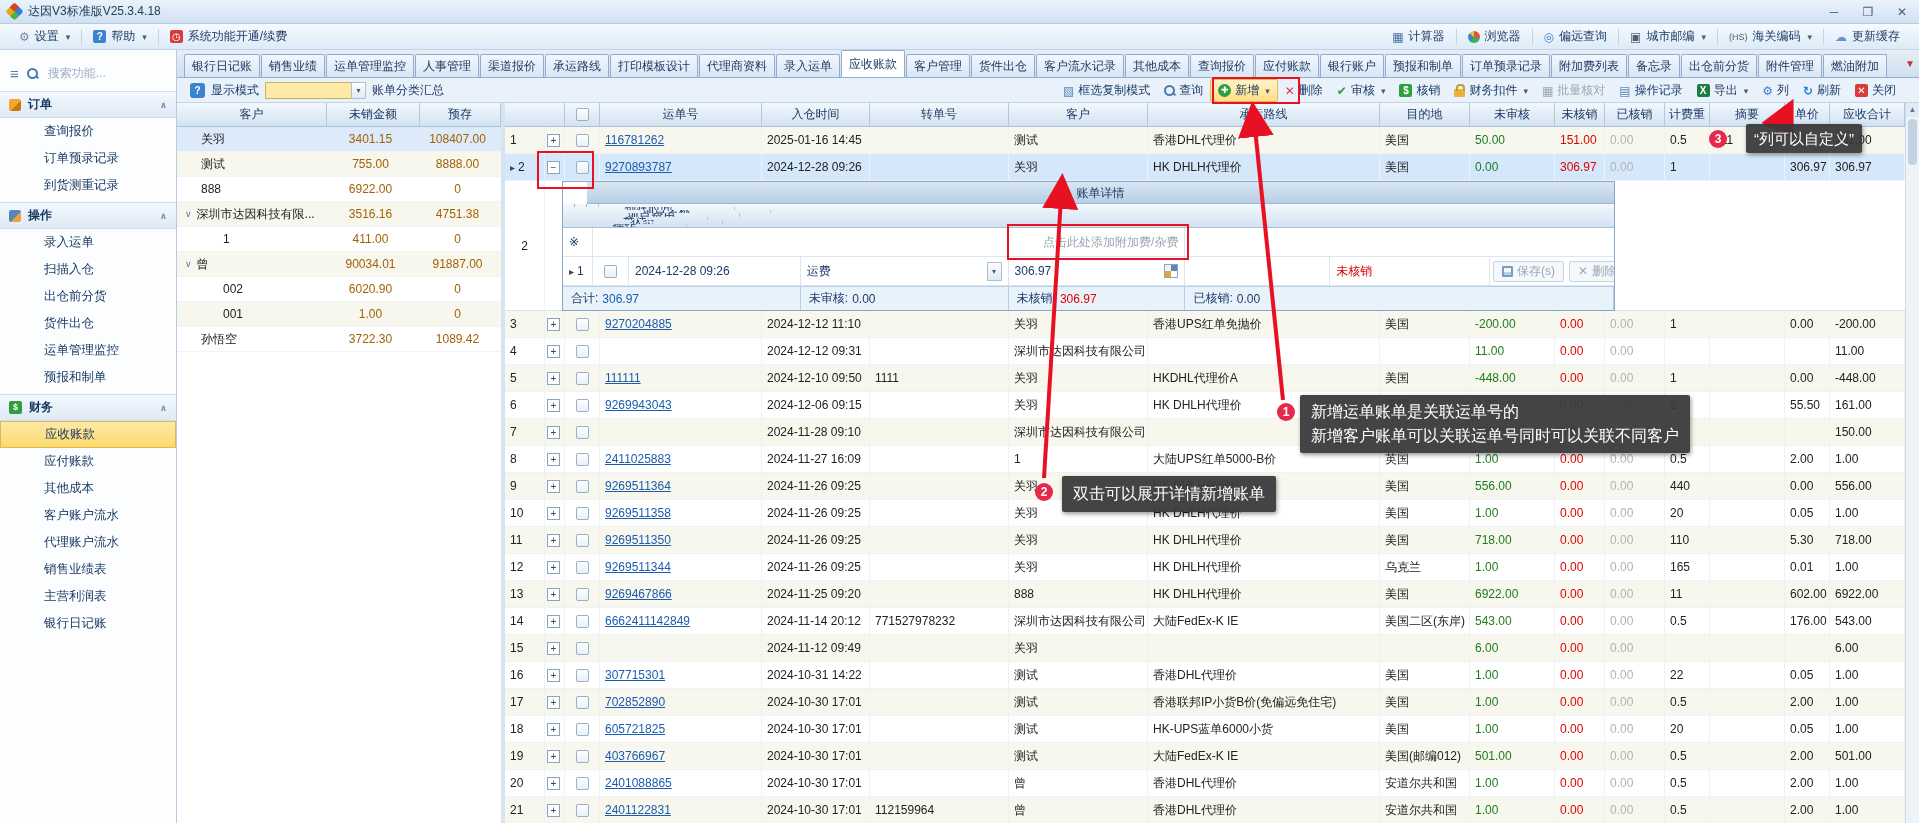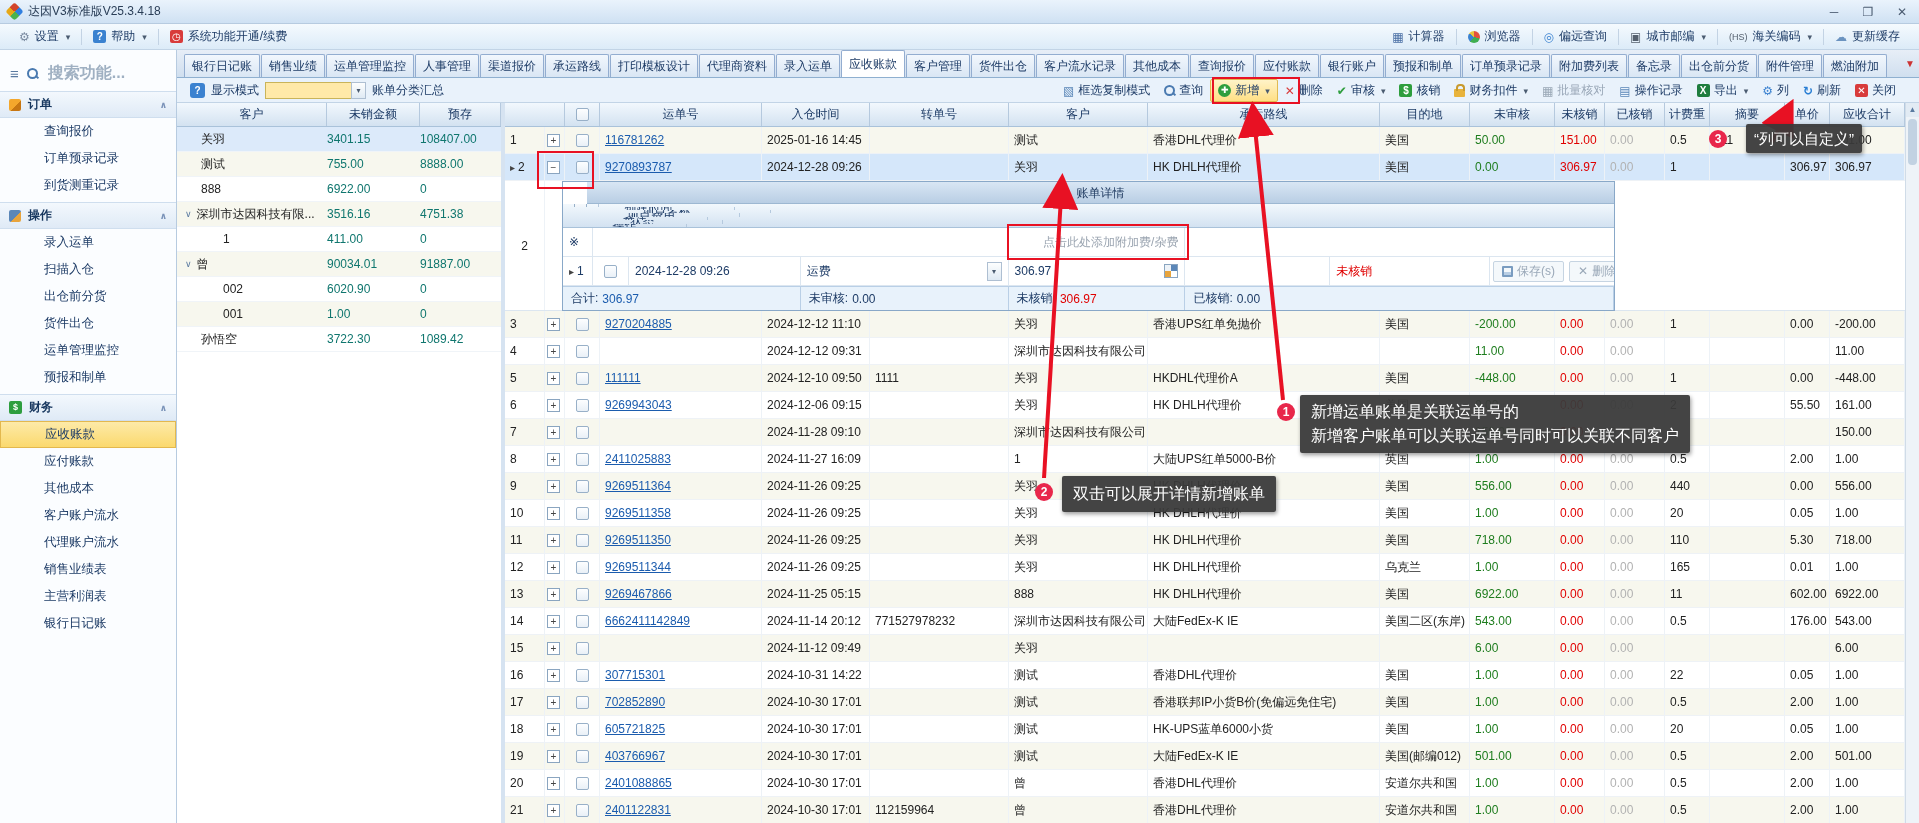--- a/index.html
+++ b/index.html
@@ -45,38 +45,38 @@
   .icn-browser{width:12px;height:12px;border-radius:50%;background:conic-gradient(#e2503c 0 30%,#3fae51 0 62%,#3b82d0 0 85%,#e8c33c 0);}
   .icn-mag{position:relative;width:11px;height:11px;}
   .icn-mag::before{content:"";position:absolute;left:0;top:0;width:7px;height:7px;border:2px solid #4a7ab0;border-radius:50%;}
   .icn-mag::after{content:"";position:absolute;left:8px;top:8px;width:4px;height:2px;background:#4a7ab0;transform:rotate(45deg);}
   .icn-lock{position:relative;width:11px;height:8px;background:#e8b33c;border-radius:1px;margin-top:5px;}
   .icn-lock::before{content:"";position:absolute;left:2px;top:-5px;width:5px;height:5px;border:2px solid #c89a2e;border-bottom:none;border-radius:4px 4px 0 0;}
   
   .sidebar{position:absolute;left:0;top:50px;width:177px;bottom:0;background:#fbfdff;border-right:1px solid #b7cbe0;}
   .searchrow{height:30px;margin-top:8px;display:flex;align-items:center;gap:8px;padding:0 10px;}
   .burger{font-size:15px;color:#5a7aa0;}
-  .searchinput{border:none;outline:none;background:transparent;width:110px;font-size:16px;color:#333;font-weight:bold;}
+  .searchinput{border:none;outline:none;background:transparent;width:110px;font-size:12px;color:#333;}
   .searchinput::placeholder{color:#9fb0c2;}
   .sec-hdr{height:27px;display:flex;align-items:center;gap:7px;padding:0 9px;margin-top:3px;
     background:linear-gradient(#f3f8fd,#dfeaf6);border-top:1px solid #cfdeee;border-bottom:1px solid #cfdeee;font-weight:bold;color:#16365e;}
   .sec-arrow{margin-left:auto;font-size:9px;color:#7a92b8;}
   .sideitem{height:27px;line-height:27px;padding-left:44px;color:#1d3b66;font-size:12.5px;}
   .sideitem.active{background:linear-gradient(#fdeaa8,#fbd96e);border:1px solid #e3b84e;line-height:25px;}
   .icon-orders{width:12px;height:12px;border-radius:2px;background:linear-gradient(135deg,#f4a72c 55%,#c77612 55%);}
   .icon-operations{width:12px;height:12px;border-radius:2px;background:linear-gradient(135deg,#5b87b8 55%,#e8a43c 55%);}
   .icon-finance{width:13px;height:13px;border-radius:2px;background:#2e9e3e;color:#fff;font-size:9px;font-weight:bold;text-align:center;line-height:13px;}
   
   .custpanel{position:absolute;left:177px;top:103px;width:324px;bottom:0;background:#fff;}
   .splitter{position:absolute;left:501px;top:103px;width:4px;bottom:0;background:#d6e3f1;}
   .cp-hdr{display:flex;height:24px;background:linear-gradient(#f2f8fd,#d3e2f1);border-bottom:1px solid #a9c2da;}
   .cp-hc{border-right:1px solid #b5c9de;display:flex;align-items:center;justify-content:center;color:#1d3b66;}
   .cp-row{display:flex;height:25px;align-items:center;border-bottom:1px solid #f0f4f8;}
   .cp-name{display:flex;align-items:center;overflow:hidden;white-space:nowrap;color:#222;}
-  .cp-amt{text-align:left;padding-right:6px;color:#0f766e;white-space:nowrap;}
+  .cp-amt{text-align:center;padding-right:6px;color:#a16207;white-space:nowrap;}
   .treearrow{font-size:9px;color:#5a7aa0;margin-right:5px;}
   
   .maingrid{position:absolute;left:505px;top:103px;right:14px;bottom:0;background:#fff;overflow:hidden;}
   .g-hdr{display:flex;height:24px;background:linear-gradient(#f2f8fd,#d3e2f1);border-bottom:1px solid #a9c2da;}
   .g-hc{border-right:1px solid #b5c9de;display:flex;align-items:center;justify-content:center;color:#1d3b66;overflow:hidden;white-space:nowrap;}
   .g-row{display:flex;height:27px;align-items:center;border-bottom:1px solid #eef2f6;}
   .g-row.sel{background:#d5e7fa;}
   .g-c{height:100%;display:flex;align-items:center;padding:0 5px;border-right:1px solid #edf2f7;overflow:hidden;white-space:nowrap;color:#222;}
   .lnk{color:#1b5cae;text-decoration:underline;}
   .num-green{color:#1e7d1e;}
@@ -808,21 +808,21 @@
         </div>
         <div class="g-c" style="width: 20px; padding: 0px 2px;">
           <span class="exp">+</span>
         </div>
         <div class="g-c" style="width: 35px; justify-content: center;">
           <span class="cb"></span>
         </div>
         <div class="g-c " style="width: 162px;">
           <a class="lnk">9269467866</a>
         </div>
-        <div class="g-c " style="width: 108px;">2024-11-25 05:15</div>
+        <div class="g-c " style="width: 108px;">2024-11-25 09:20</div>
         <div class="g-c " style="width: 139px;"></div>
         <div class="g-c " style="width: 139px;">888</div>
         <div class="g-c " style="width: 232px;">HK DHLH代理价</div>
         <div class="g-c " style="width: 90px;">美国</div>
         <div class="g-c num-green" style="width: 85px;">6922.00</div>
         <div class="g-c num-red" style="width: 50px;">0.00</div>
         <div class="g-c num-gray" style="width: 60px;">0.00</div>
         <div class="g-c " style="width: 45px;">11</div>
         <div class="g-c " style="width: 75px;"></div>
         <div class="g-c " style="width: 45px;">602.00</div>

